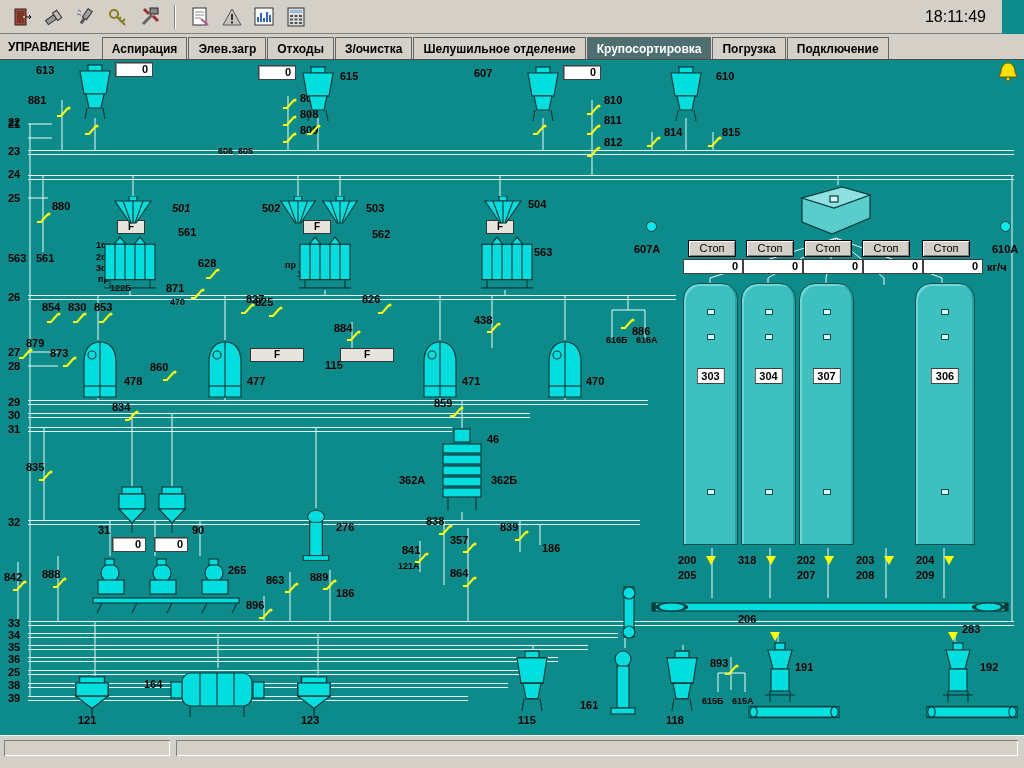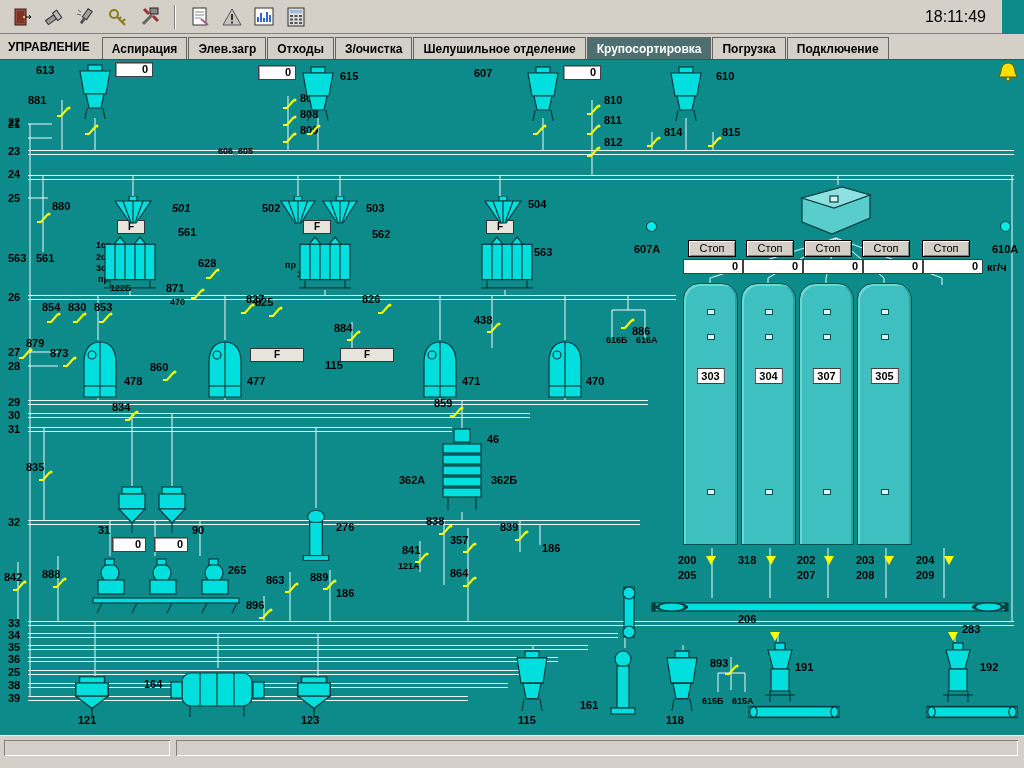--- a/index.html
+++ b/index.html
@@ -464,22 +464,22 @@
         <div class="vent" style="top: 25px;"></div>
         <div class="vent" style="top: 50px;"></div>
         <div class="vent" style="top: 205px;"></div>
       </div>
       <div class="bin" style="left: 799px; top: 283px; width: 55px; height: 262px;">
         <div class="binlabel">307</div>
         <div class="vent" style="top: 25px;"></div>
         <div class="vent" style="top: 50px;"></div>
         <div class="vent" style="top: 205px;"></div>
       </div>
-      <div class="bin" style="left: 857px; top: 283px; width: 55px; height: 262px;">
-        <div class="binlabel">305</div>
+      <div class="bin" style="left: 915px; top: 283px; width: 60px; height: 262px;">
+        <div class="binlabel">306</div>
         <div class="vent" style="top: 25px;"></div>
         <div class="vent" style="top: 50px;"></div>
         <div class="vent" style="top: 205px;"></div>
       </div>
       <div class="fbox" style="left: 117px; top: 220px; width: 28px;">F</div>
       <div class="fbox" style="left: 303px; top: 220px; width: 28px;">F</div>
       <div class="fbox" style="left: 486px; top: 220px; width: 28px;">F</div>
       <div class="fbox" style="left: 250px; top: 348px; width: 54px;">F</div>
       <div class="fbox" style="left: 340px; top: 348px; width: 54px;">F</div>
       <div class="dot" style="left: 646px; top: 221px;"></div>

